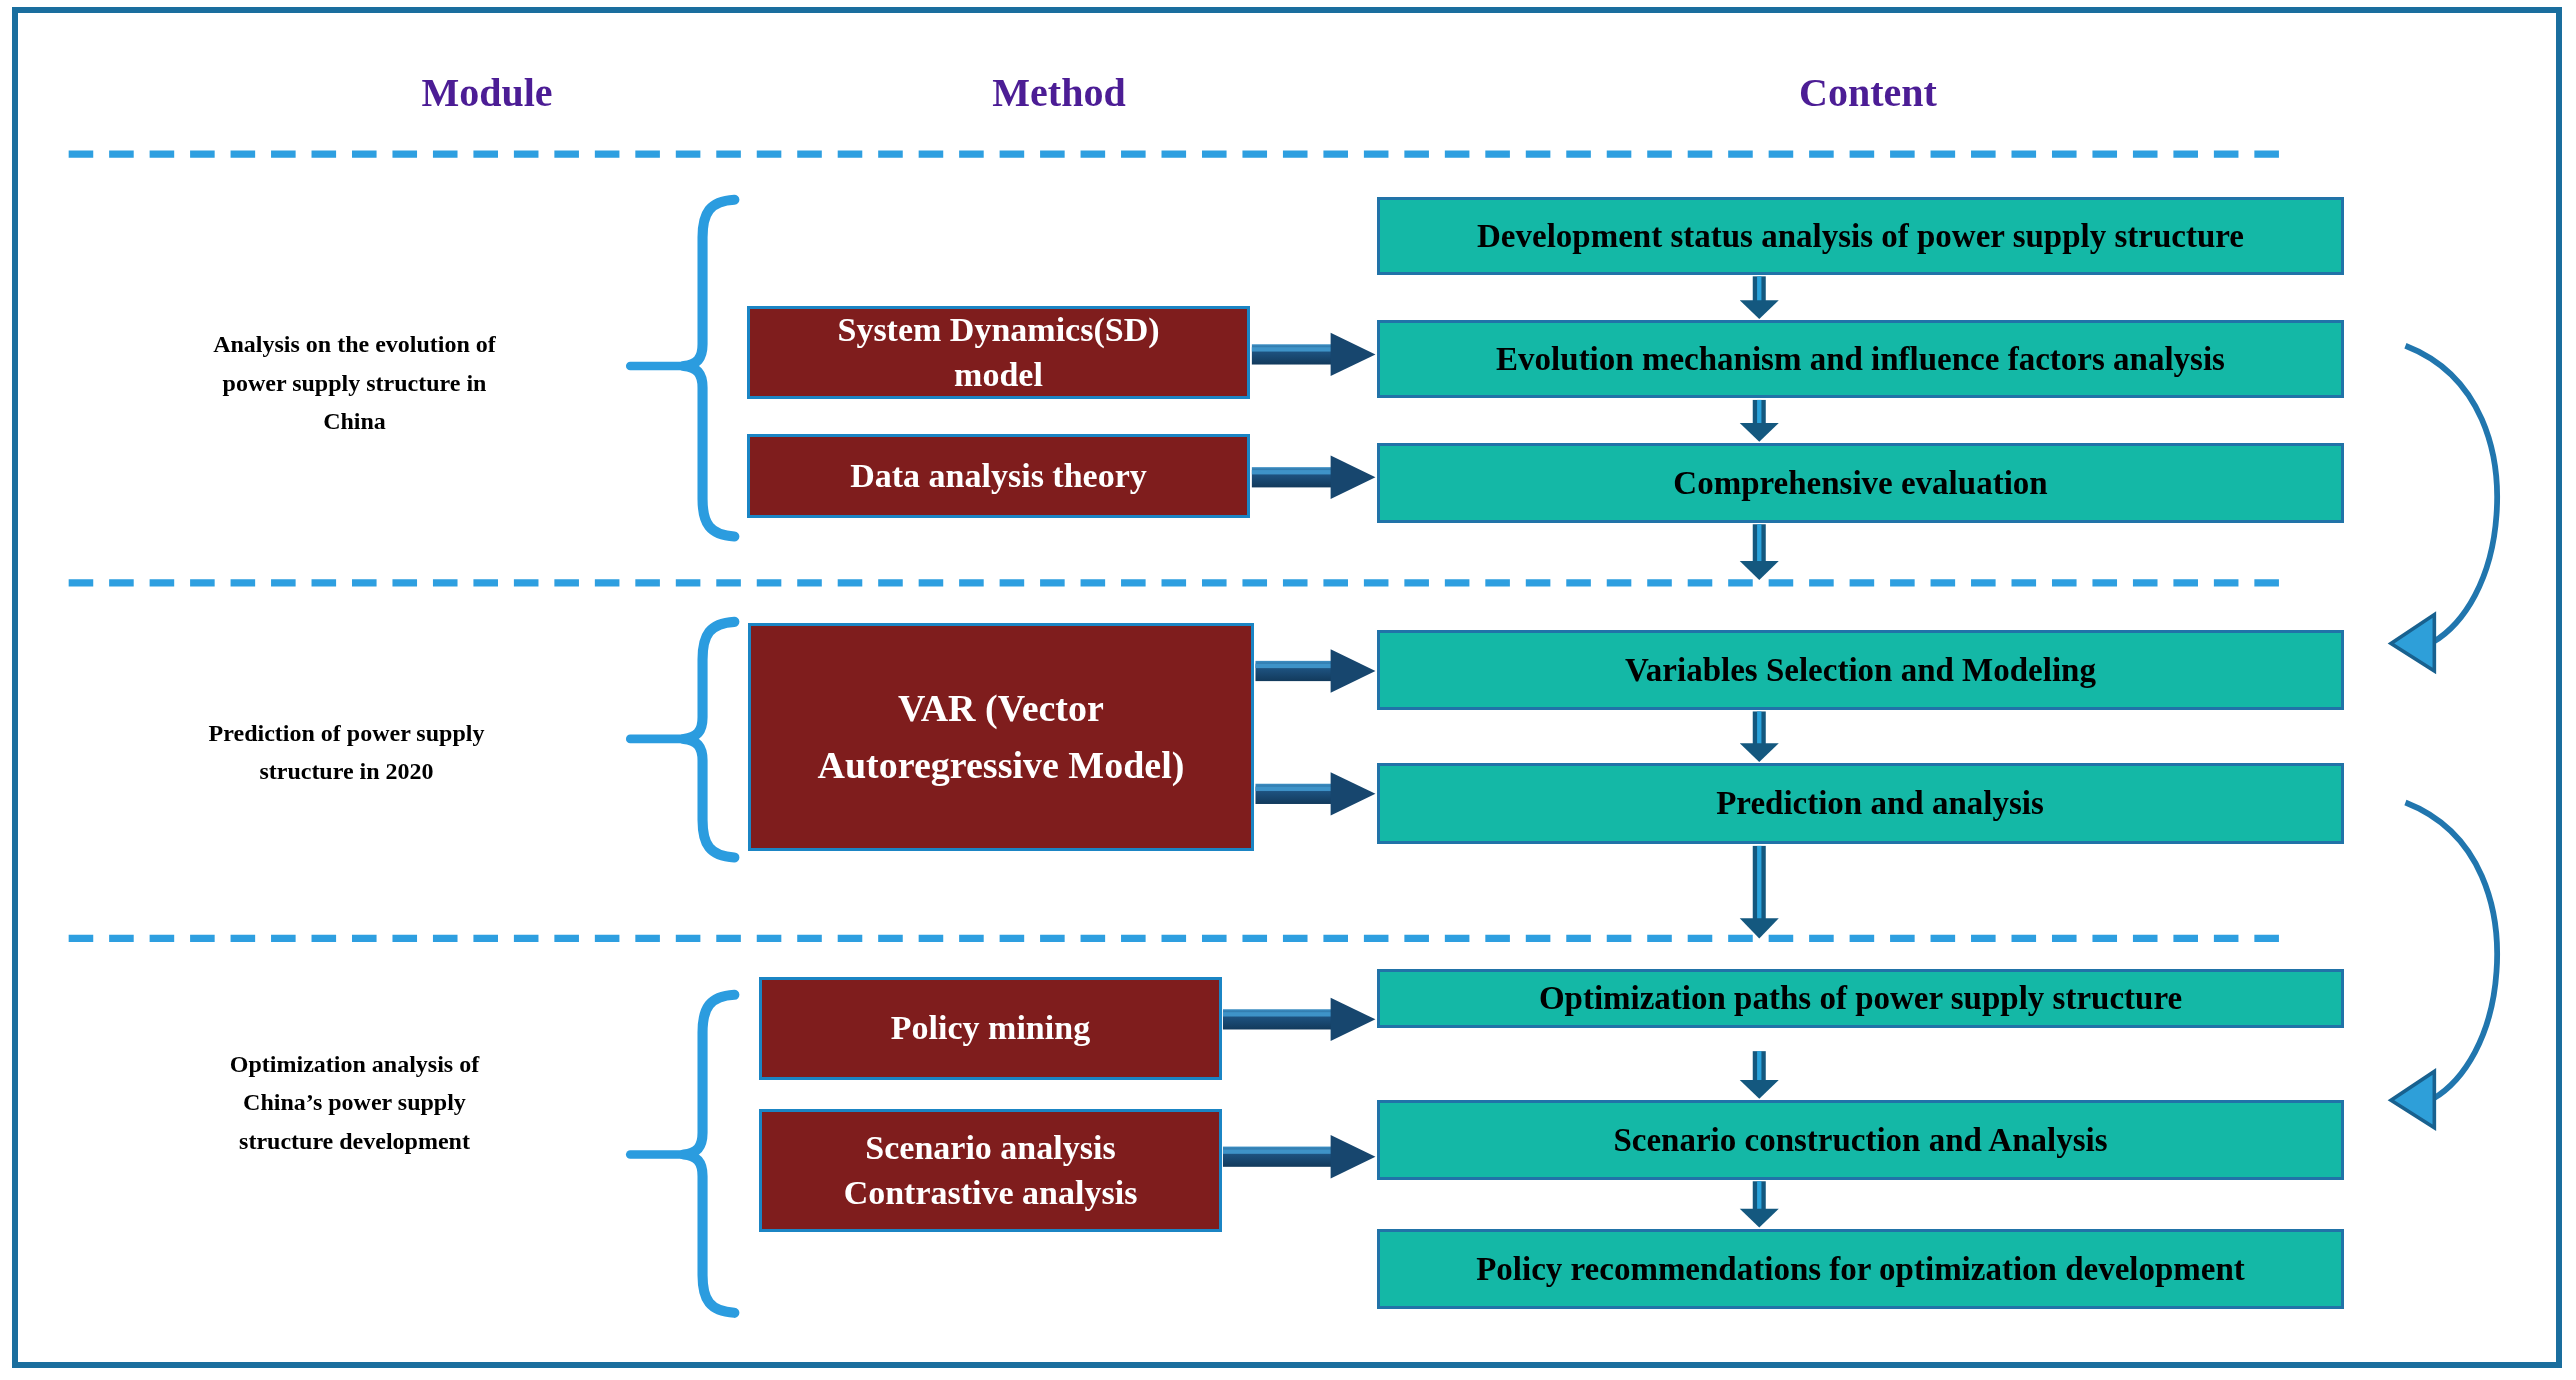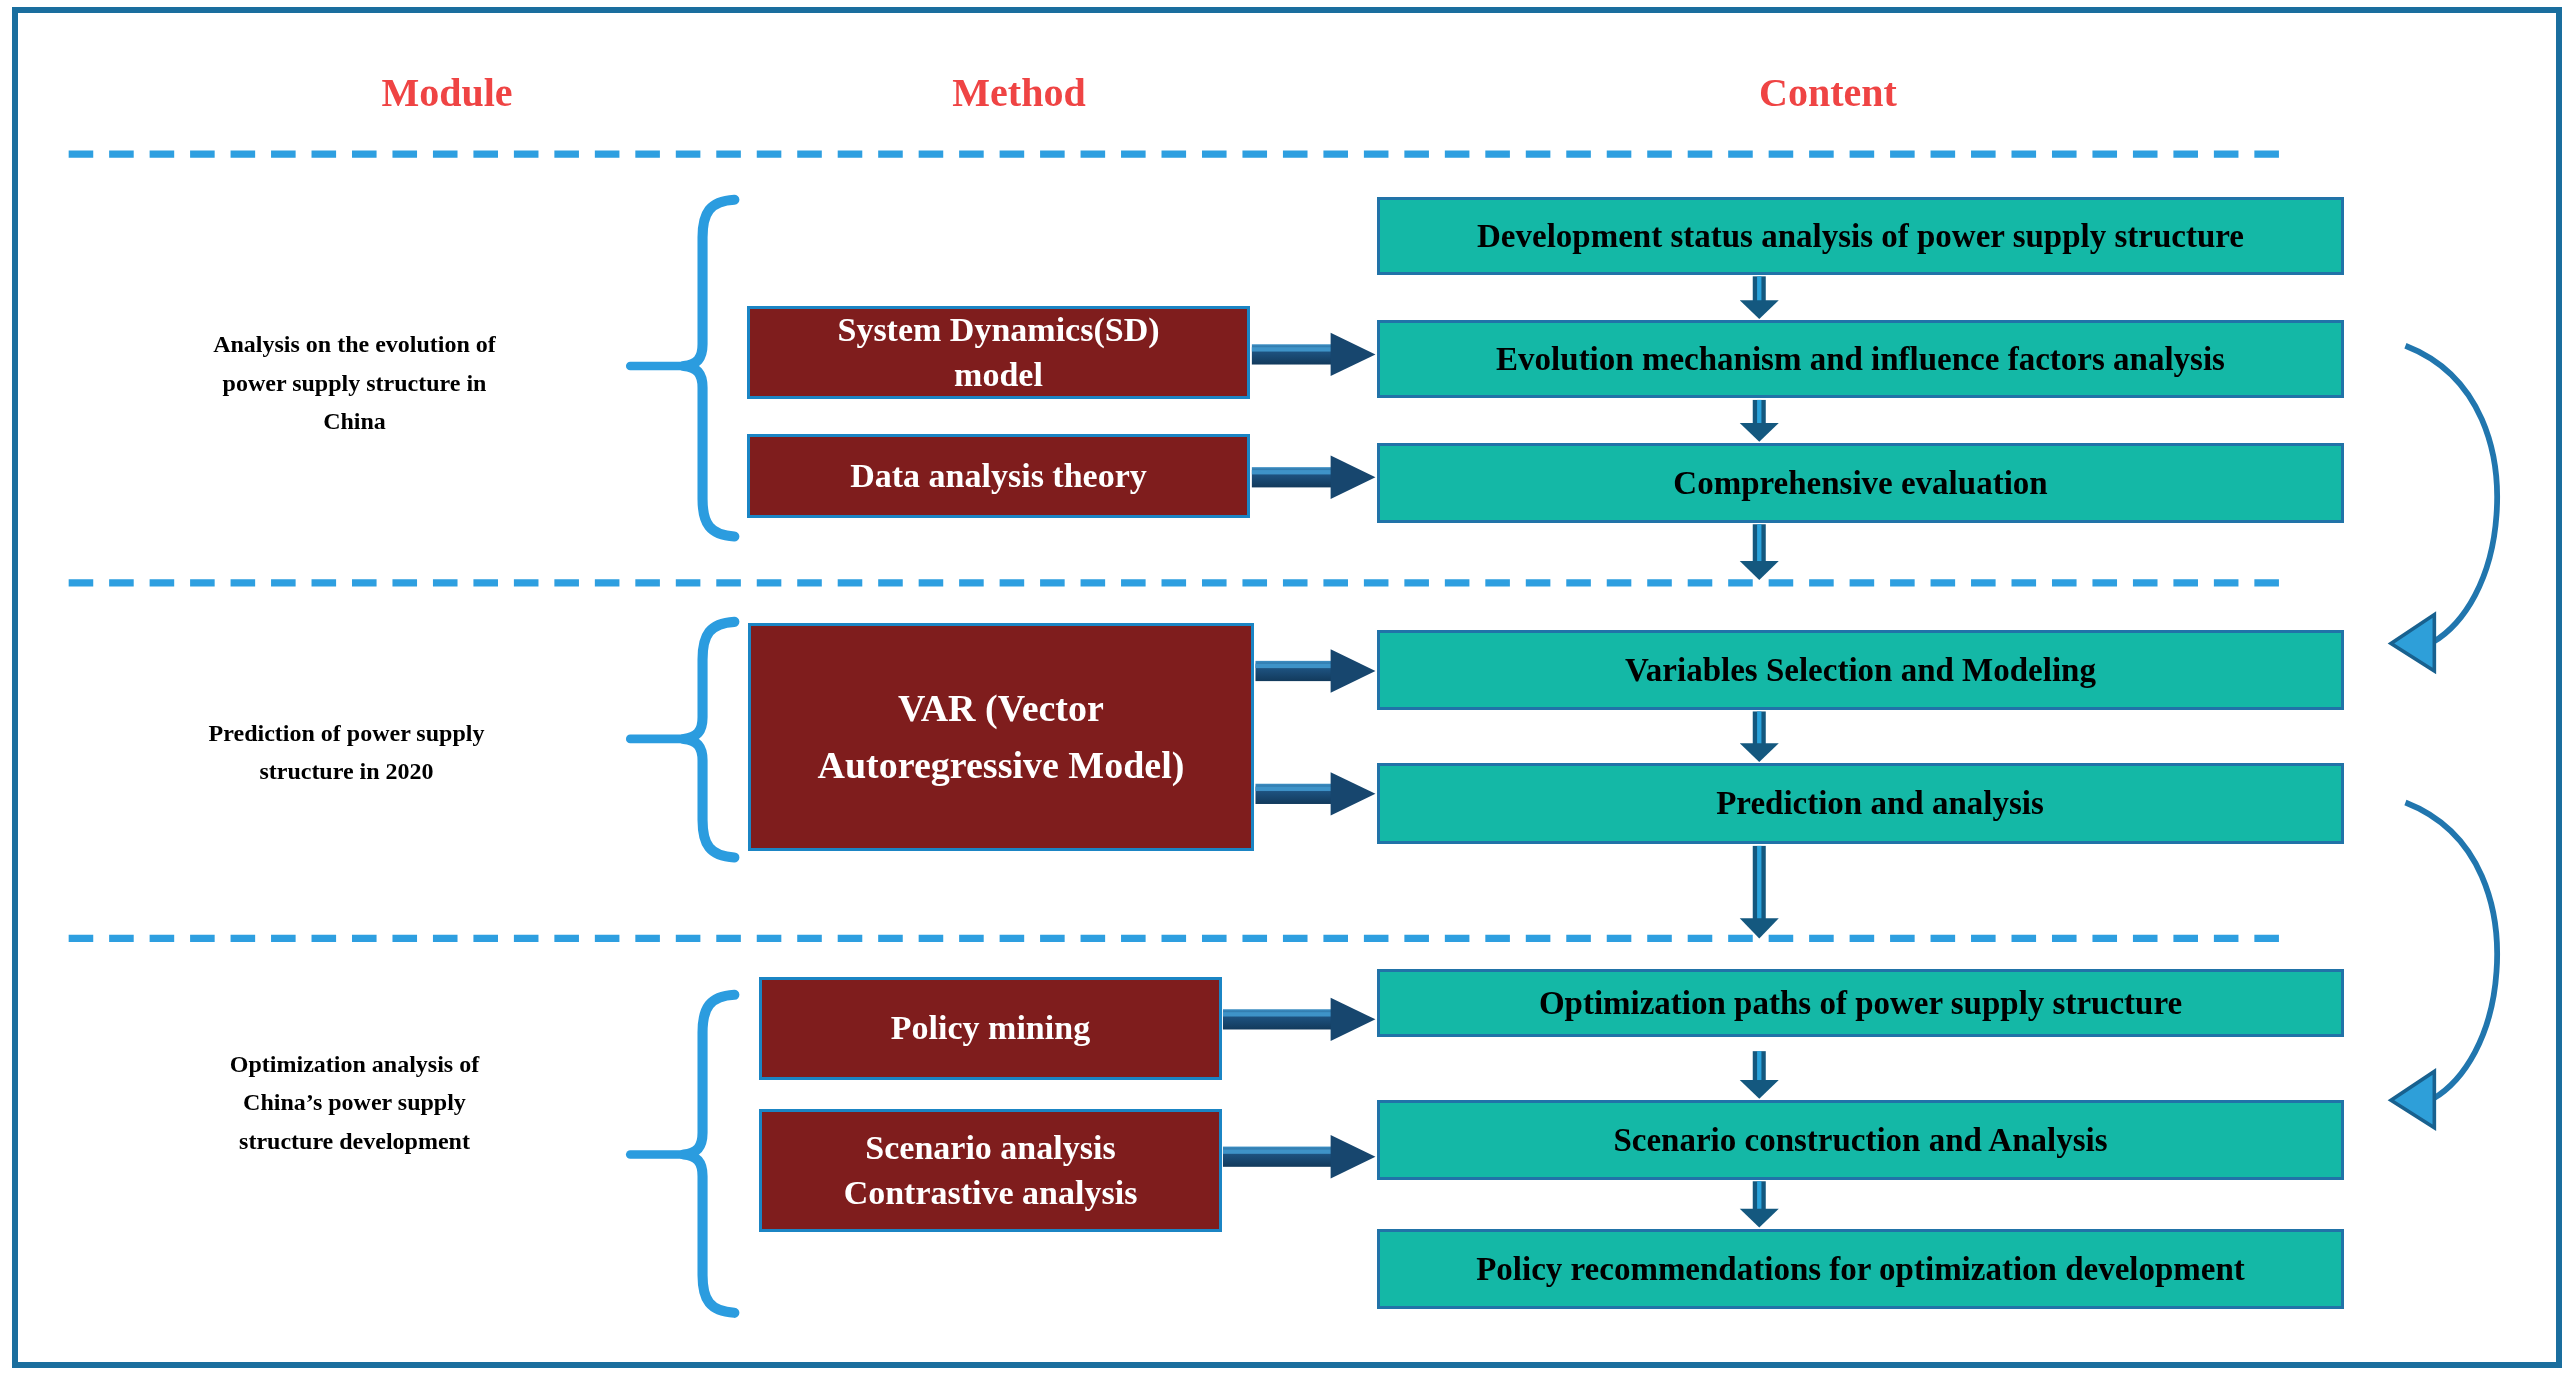--- a/index.html
+++ b/index.html
@@ -6,21 +6,21 @@
   .stage{
     position:relative;width:2576px;height:1381px;background:#ffffff;
     font-family:"Liberation Serif","DejaVu Serif",serif;overflow:hidden;
   }
   .frame{
     position:absolute;left:11.6px;top:7.2px;width:2538px;height:1349px;
     border:6.5px solid #1A6E9E;box-sizing:content-box;
   }
   .col-head{
     position:absolute;transform:translateX(-50%);
-    font-weight:bold;font-size:40px;color:#ef4444;white-space:nowrap;
+    font-weight:bold;font-size:40px;color:#4c1d95;white-space:nowrap;margin-left:40px;
   }
   .mod-label{
     position:absolute;display:flex;align-items:center;justify-content:center;
     text-align:center;color:#000;font-weight:bold;font-size:24px;line-height:1.6;
     white-space:pre-line;
   }
   .mbox{
     position:absolute;box-sizing:border-box;background:#7f1d1d;border:3.6px solid #1B85C4;
     color:#fff;font-weight:bold;font-size:34px;line-height:1.3;
     display:flex;align-items:center;justify-content:center;text-align:center;white-space:pre-line;
@@ -60,21 +60,21 @@
 Autoregressive Model)</div>
   <div class="mbox" style="left:759px;top:977px;width:463px;height:103px;">Policy mining</div>
   <div class="mbox" style="left:759px;top:1109px;width:463px;height:123px;">Scenario analysis
 Contrastive analysis</div>
 
   <div class="cbox" style="top:197px;height:78px;">Development status analysis of power supply structure</div>
   <div class="cbox" style="top:320px;height:78px;">Evolution mechanism and influence  factors analysis</div>
   <div class="cbox" style="top:443px;height:80px;">Comprehensive evaluation</div>
   <div class="cbox" style="top:630px;height:80px;">Variables Selection  and Modeling</div>
   <div class="cbox" style="top:763px;height:81px;padding-left:39px;">Prediction  and analysis</div>
-  <div class="cbox" style="top:969px;height:68px;">Optimization paths of power supply  structure</div>
+  <div class="cbox" style="top:969px;height:59px;">Optimization paths of power supply  structure</div>
   <div class="cbox" style="top:1100px;height:80px;">Scenario construction  and Analysis</div>
   <div class="cbox" style="top:1229px;height:80px;">Policy recommendations for optimization  development</div>
 
   <svg class="overlay" width="2576" height="1381" viewBox="0 0 3564 1910">
     <defs>
       <linearGradient id="hshaft" x1="0" y1="0" x2="0" y2="1">
         <stop offset="0" stop-color="#3C8FC4"></stop>
         <stop offset="0.4" stop-color="#1D517E"></stop>
         <stop offset="1" stop-color="#123A5C"></stop>
       </linearGradient>

